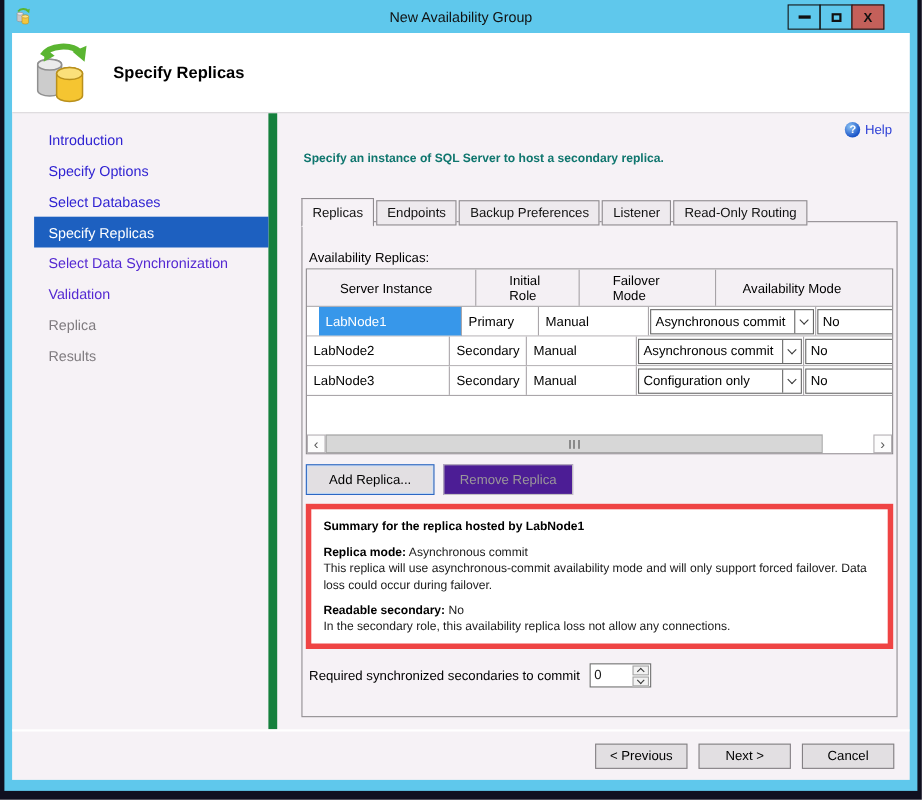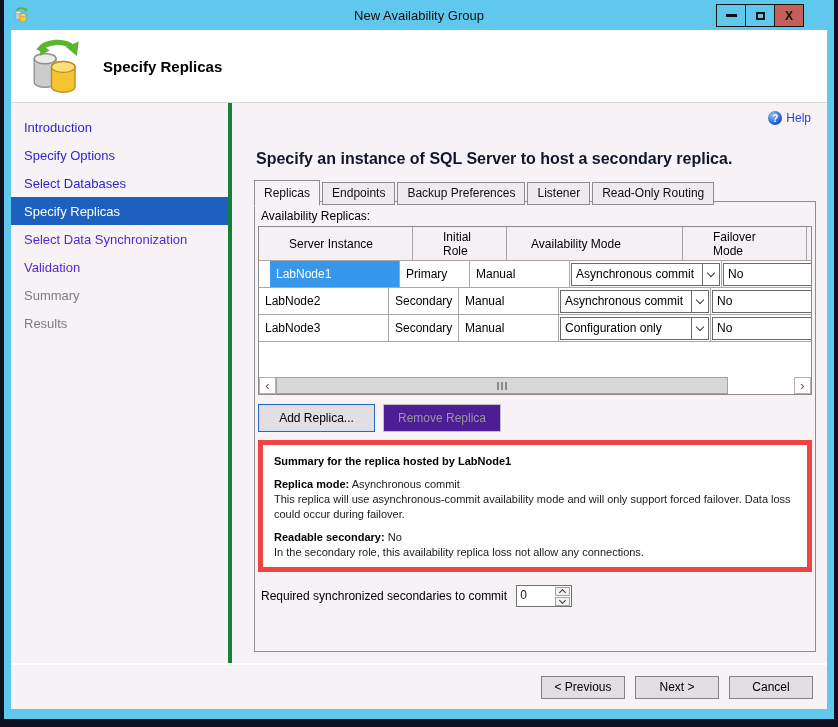--- a/index.html
+++ b/index.html
@@ -38,56 +38,56 @@
     background: #f6f2f6; display: flex; flex-direction: column; overflow: hidden;
   }
   .header-band {
     height: 73px; background: #ffffff; border-bottom: 1px solid #d8d4d8;
     display: flex; align-items: center; flex: none;
   }
   .header-icon { width: 58px; height: 60px; margin-left: 16px; }
   .header-title { font-size: 15px; font-weight: bold; margin-left: 18px; color: #000; }
   .main-row { flex: 1; display: flex; min-height: 0; }
   
-  .sidebar { width: 221px; flex: none; border-right: 4px solid #15803d; padding-top: 10px; }
+  .sidebar { width: 221px; flex: none; border-right: 8px solid #15803d; padding-top: 10px; margin-left: 20px; }
   .nav-item {
     height: 28px; display: flex; align-items: center; padding-left: 13px;
     font-size: 13px; color: #3023d2; cursor: default; white-space: nowrap;
   }
   .nav-item.visited { color: #5429d2; }
   .nav-item.selected { background: #1d60c0; color: #ffffff; }
   .nav-item.disabled { color: #7f7b7f; }
   
   .content { flex: 1; position: relative; min-width: 0; }
   .help-link {
     position: absolute; top: 8px; right: 16px; display: flex; align-items: center;
     color: #2d3fd6; font-size: 12px;
   }
   .help-icon {
     width: 14px; height: 14px; border-radius: 50%; margin-right: 4px;
     background: radial-gradient(circle at 35% 30%, #8cc4f4, #1b55c8 70%);
     color: #fff; font-size: 10px; font-weight: bold;
     display: flex; align-items: center; justify-content: center;
   }
-  .instruction { position: absolute; top: 47px; left: 24px; font-weight: bold; font-size: 16px; color: #0f172a; }
+  .instruction { position: absolute; top: 35px; left: 24px; font-weight: bold; font-size: 11px; color: #0f766e; }
   
   .tab-bar { position: absolute; left: 22px; top: 77px; display: flex; align-items: flex-end; z-index: 2; }
   .tab {
     border: 1px solid #8f8b8f; background: #eeeaee; padding: 3px 9px 4px;
     font-size: 12px; margin-right: 2px; color: #111;
   }
   .tab.active {
     background: #f6f2f6; border-bottom-color: #f6f2f6; padding-top: 5px; padding-bottom: 5px;
     margin-bottom: -1px;
   }
   .tab-page {
     position: absolute; left: 22px; top: 98px; right: 11px; bottom: 11px;
     border: 1px solid #918d91; z-index: 1;
   }
-  .avail-label { margin: 7px 0 3px 6px; font-size: 12px; color: #000; }
+  .avail-label { margin: 25px 0 3px 6px; font-size: 12px; color: #000; }
   
   .grid {
     margin: 0 3px; height: 169px; border: 1px solid #8c888c; background: #ffffff;
     display: flex; flex-direction: column; overflow: hidden;
   }
   .grid-header { display: flex; height: 34px; background: #f4f0f4; border-bottom: 1px solid #a7a3a7; flex: none; }
   .gh-cell {
     display: flex; align-items: center; padding-left: 6px; font-size: 12px;
     border-right: 1px solid #a7a3a7; white-space: pre-line; overflow: hidden; color: #000; margin-left: 24px;
   }
@@ -208,21 +208,21 @@
 
     <div class="main-row">
 
       <div class="sidebar">
           <div class="nav-item">Introduction</div>
           <div class="nav-item">Specify Options</div>
           <div class="nav-item">Select Databases</div>
           <div class="nav-item selected">Specify Replicas</div>
           <div class="nav-item visited">Select Data Synchronization</div>
           <div class="nav-item visited">Validation</div>
-          <div class="nav-item disabled">Summary</div>
+          <div class="nav-item disabled">Replica</div>
           <div class="nav-item disabled">Results</div>
         </div>
 
       <div class="content">
 
         <div class="help-link">
           <span class="help-icon">?</span>
           <span>Help</span>
         </div>
 
@@ -238,23 +238,23 @@
 
         <div class="tab-page">
 
           <div class="avail-label">Availability Replicas:</div>
 
           <div class="grid">
             <div class="grid-header">
                 <div class="gh-cell c0">Server Instance</div>
                 <div class="gh-cell c1">Initial
 Role</div>
-                <div class="gh-cell c3">Availability Mode</div>
                 <div class="gh-cell c2">Failover
 Mode</div>
+                <div class="gh-cell c3">Availability Mode</div>
                 <div class="gh-cell c4">Readable Secondary</div>
               </div>
             <div>
                 <div class="grid-row">
                   <div class="g-cell c0 sel">LabNode1</div>
                   <div class="g-cell c1">Primary</div>
                   <div class="g-cell c2">Manual</div>
                   <div class="g-cell c3">
                     <div class="combo">
                       <span class="combo-text">Asynchronous commit</span>

